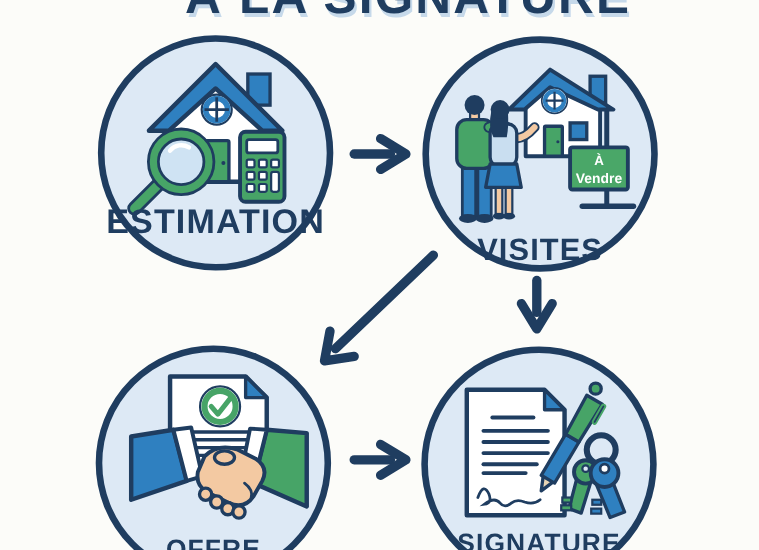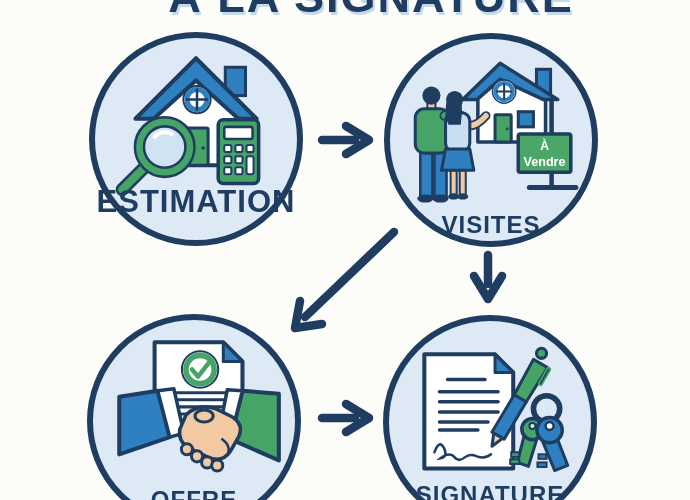--- a/index.html
+++ b/index.html
@@ -15,21 +15,21 @@
   .circle{
     position:absolute;width:214px;height:214px;box-sizing:border-box;
     border:6px solid #1f3d60;border-radius:50%;background:#dde9f5;
   }
   .circle svg.icon{position:absolute;left:0;top:0;width:100%;height:100%;}
   .step-label{
     position:absolute;left:0;width:100%;text-align:center;font-weight:bold;
     color:#1f3d60;letter-spacing:1px;white-space:nowrap;
   }
   #c1{left:89px;top:32px;}  #c1 .step-label{top:146px;font-size:31px;}
-  #c2{left:384px;top:33px;} #c2 .step-label{top:172px;font-size:24px;}
+  #c2{left:384px;top:33px;} #c2 .step-label{top:172px;font-size:28px;}
   #c3{left:87px;top:314px;} #c3 .step-label{top:166px;font-size:24px;}
   #c4{left:383px;top:315px;}#c4 .step-label{top:160px;font-size:24px;}
   .arrows{position:absolute;left:0;top:0;pointer-events:none;}
   svg text.sign-text{font-family:"Liberation Sans",sans-serif;font-weight:bold;fill:#ffffff;}
 </style>
 </head>
 <body>
 
 <div class="canvas">
 

